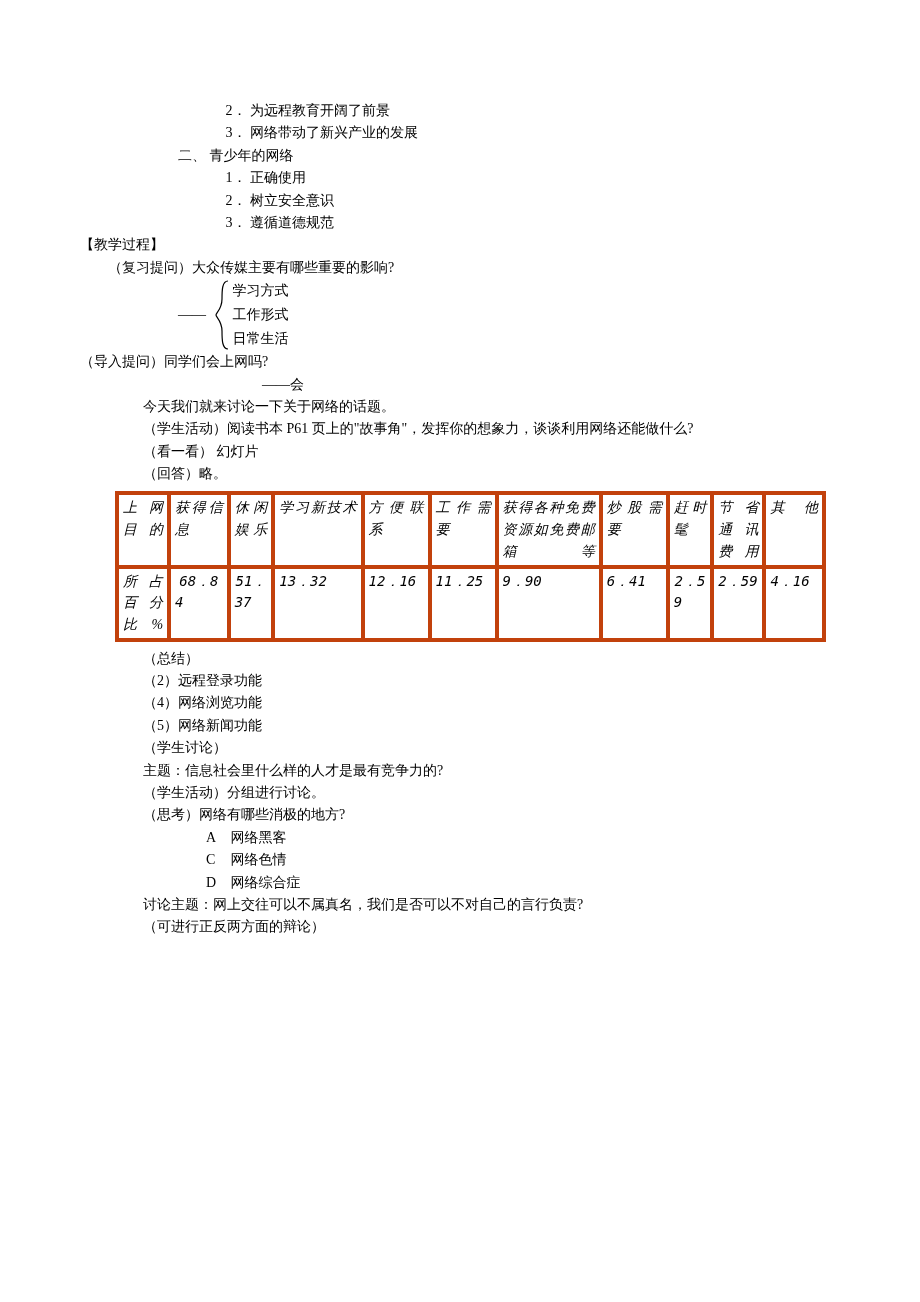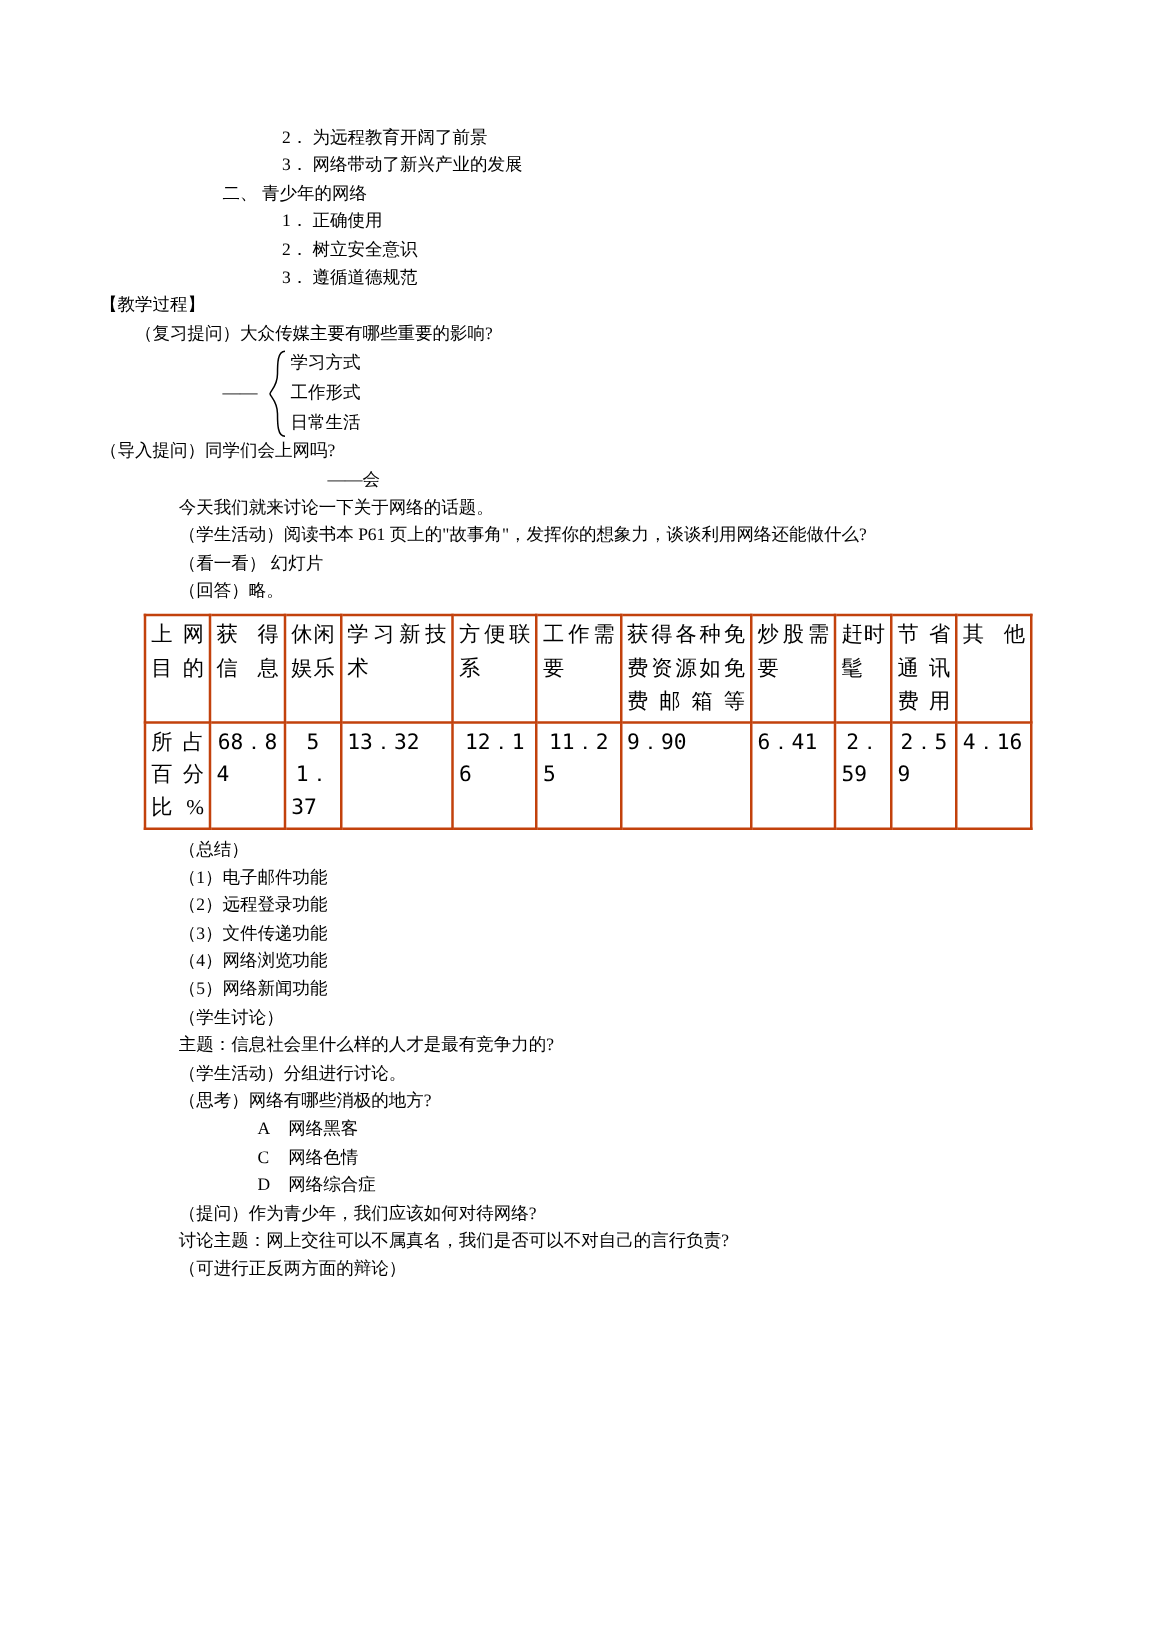--- a/index.html
+++ b/index.html
@@ -52,28 +52,29 @@
   .center-small {
     padding-left: 13em;
   }
   table.data {
     border-collapse: collapse;
     margin: 6px 0 6px 2.5em;
     width: calc(100% - 3.5em);
     table-layout: fixed;
   }
   table.data td {
-    border: 2px solid #c2410c;
+    border: 4px solid #c2410c;
     vertical-align: top;
     padding: 2px 4px;
-    font-size: 17px;
+    font-size: 14px;
     line-height: 1.55;
     word-break: break-all;
     text-align: justify;
     text-align-last: justify;
+    font-style: italic;
   }
   table.data td.num {
     text-align: center;
     text-align-last: left;
     font-family: "SimSun", monospace;
   }
   .list-sub { padding-left: 9em; }
   .list-sub .lbl { display:inline-block; width:1.5em; }
   .p { margin: 0; }
 </style>
@@ -154,32 +155,29 @@
       <td class="num">9．90</td>
       <td class="num">6．41</td>
       <td class="num">2．59</td>
       <td class="num">2．59</td>
       <td class="num">4．16</td>
     </tr>
   </tbody>
     </table>
 
   <p class="p indent-1">（总结）</p>
-  <p class="p indent-1">（1）电子邮件功能</p>
   <p class="p indent-1">（2）远程登录功能</p>
-  <p class="p indent-1">（3）文件传递功能</p>
   <p class="p indent-1">（4）网络浏览功能</p>
   <p class="p indent-1">（5）网络新闻功能</p>
 
   <p class="p indent-1">（学生讨论）</p>
   <p class="p indent-1">  主题：信息社会里什么样的人才是最有竞争力的?</p>
   <p class="p indent-1">（学生活动）分组进行讨论。</p>
   <p class="p indent-1">（思考）网络有哪些消极的地方?</p>
 
   <p class="p list-sub"><span class="lbl">A</span> <span>网络黑客</span></p>
   <p class="p list-sub"><span class="lbl">C</span> <span>网络色情</span></p>
   <p class="p list-sub"><span class="lbl">D</span> <span>网络综合症</span></p>
 
-  <p class="p indent-1">（提问）作为青少年，我们应该如何对待网络?</p>
   <p class="p indent-1">  讨论主题：网上交往可以不属真名，我们是否可以不对自己的言行负责?</p>
   <p class="p indent-1">（可进行正反两方面的辩论）</p>
 
 </div>
 
 </body></html>

